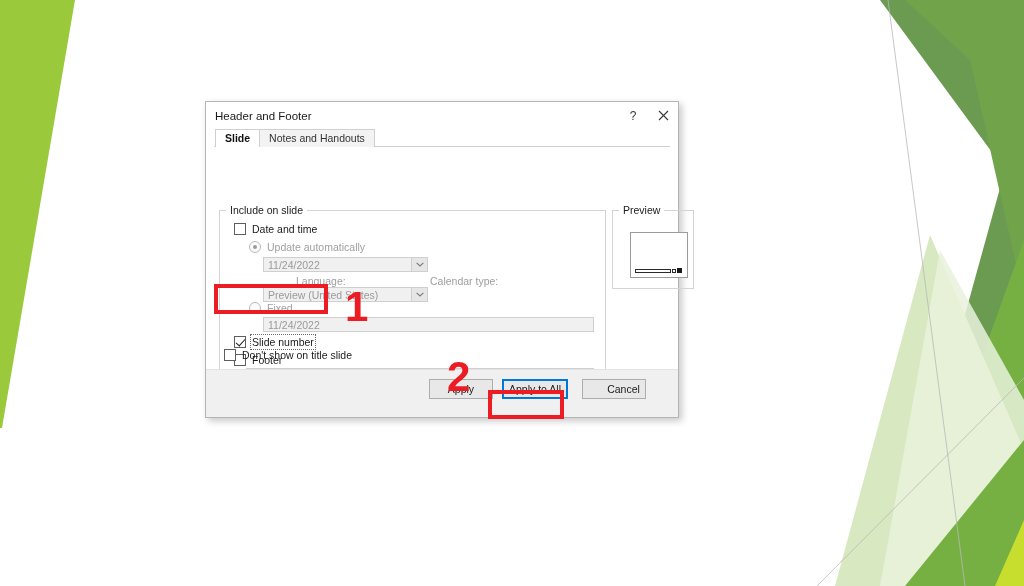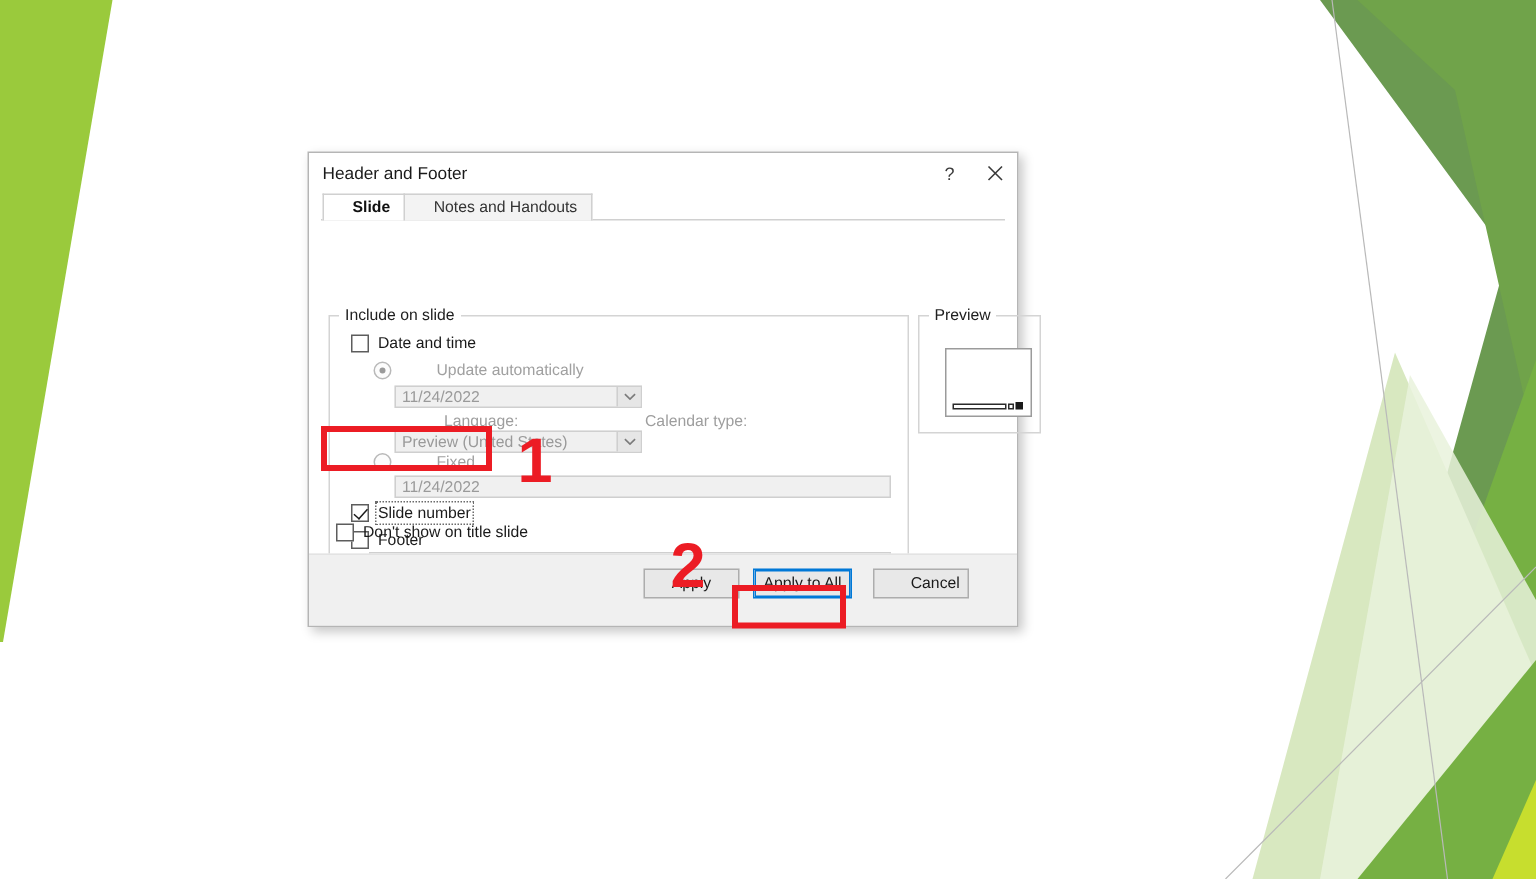--- a/index.html
+++ b/index.html
@@ -77,21 +77,21 @@
     content: "";
     position: absolute;
     left: 8px;
     right: 8px;
     bottom: 0;
     height: 1px;
     background: #d0d0d0;
   }
   .tab {
     font-size: 10.5px;
-    padding: 2px 9px 3px 19px;
+    padding: 2px 9px 3px 9px;
     border: 1px solid #d0d0d0;
     border-bottom: none;
     background: #f3f3f3;
     color: #333;
     position: relative;
     z-index: 2;
     line-height: 12px;
     cursor: default;
   }
   .tab.active {
@@ -141,21 +141,21 @@
     content: "";
     position: absolute;
     left: 3px; top: 0px;
     width: 4px; height: 8px;
     border: solid #1a1a1a;
     border-width: 0 1.6px 1.6px 0;
     transform: rotate(42deg);
   }
   .chk-label { font-size: 10.5px; color: #1a1a1a; white-space: nowrap; }
 
-  .radio-row { position: absolute; display: flex; align-items: center; gap: 24px; }
+  .radio-row { position: absolute; display: flex; align-items: center; }
   .radio {
     width: 12px; height: 12px;
     border: 1px solid #b9b9b9;
     border-radius: 50%;
     background: #fcfcfc;
     box-sizing: border-box;
     margin-right: 6px;
     position: relative;
     flex: none;
   }

